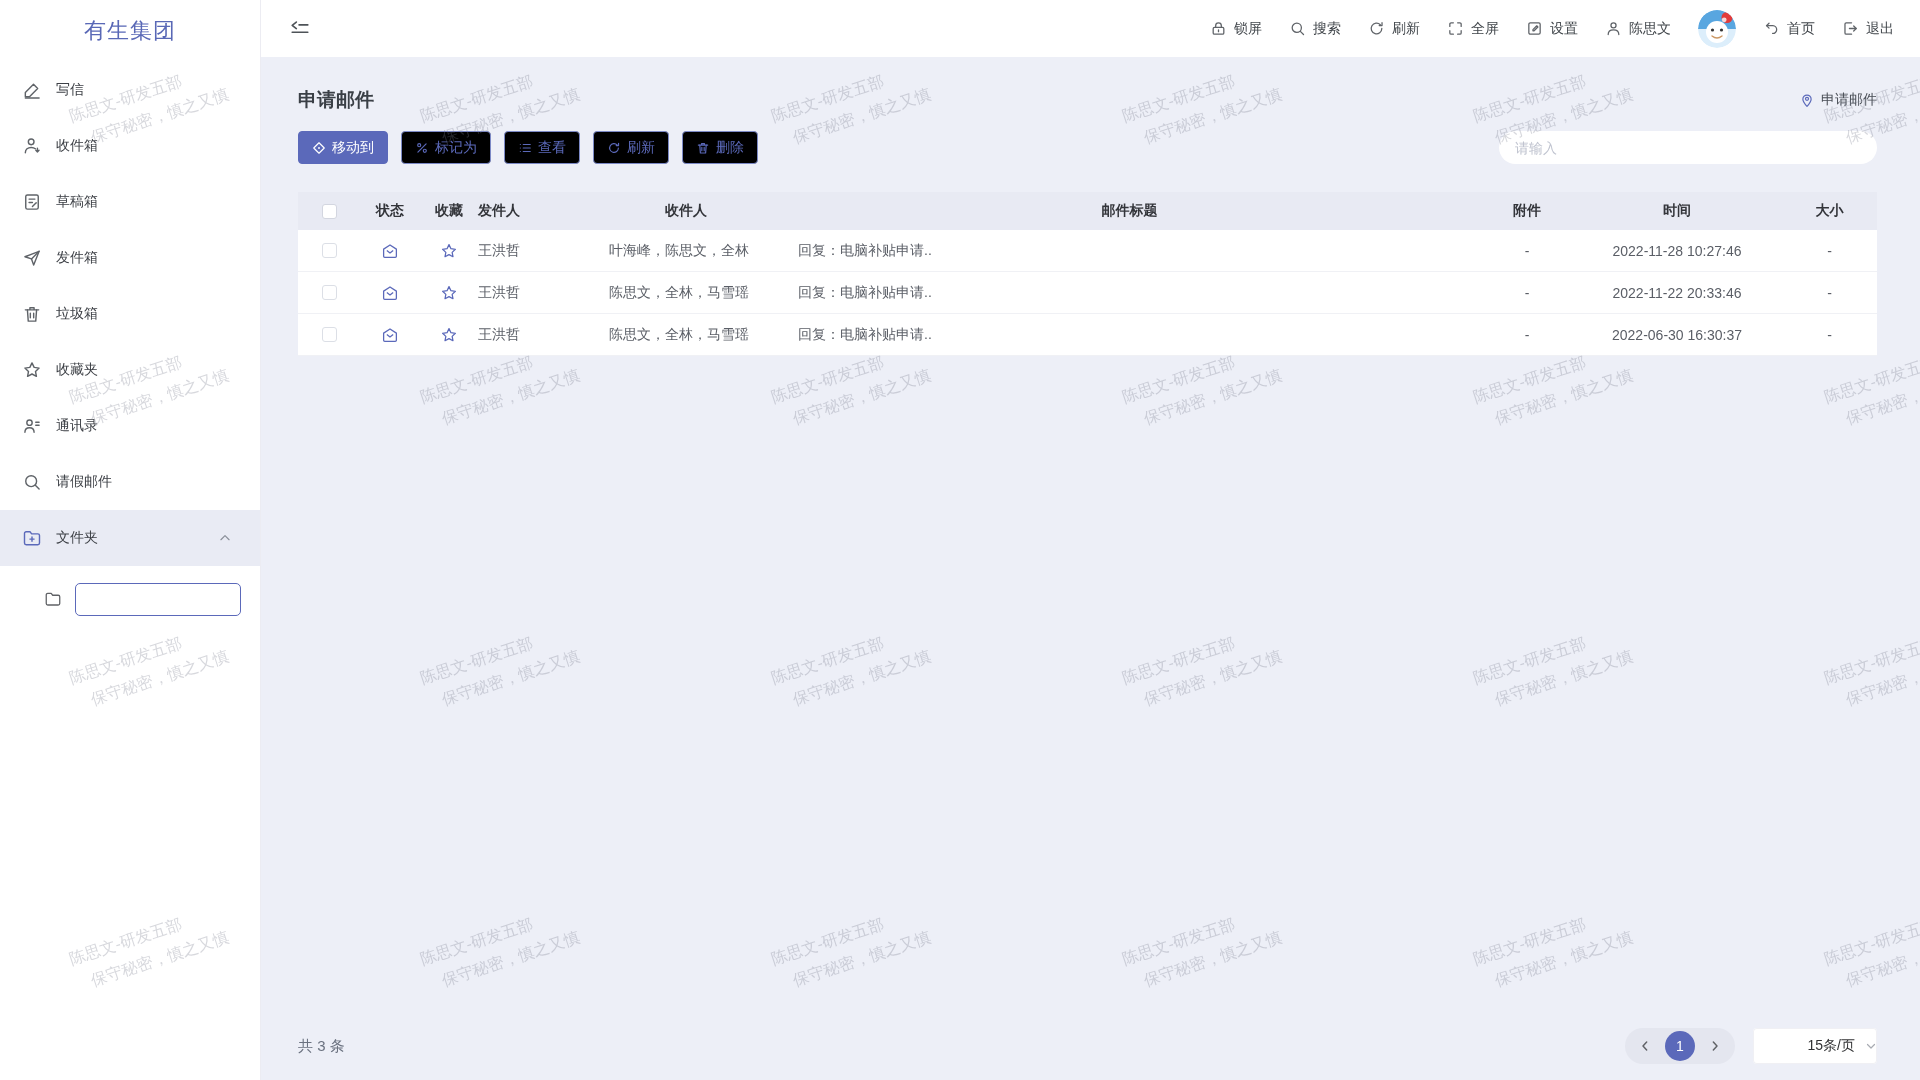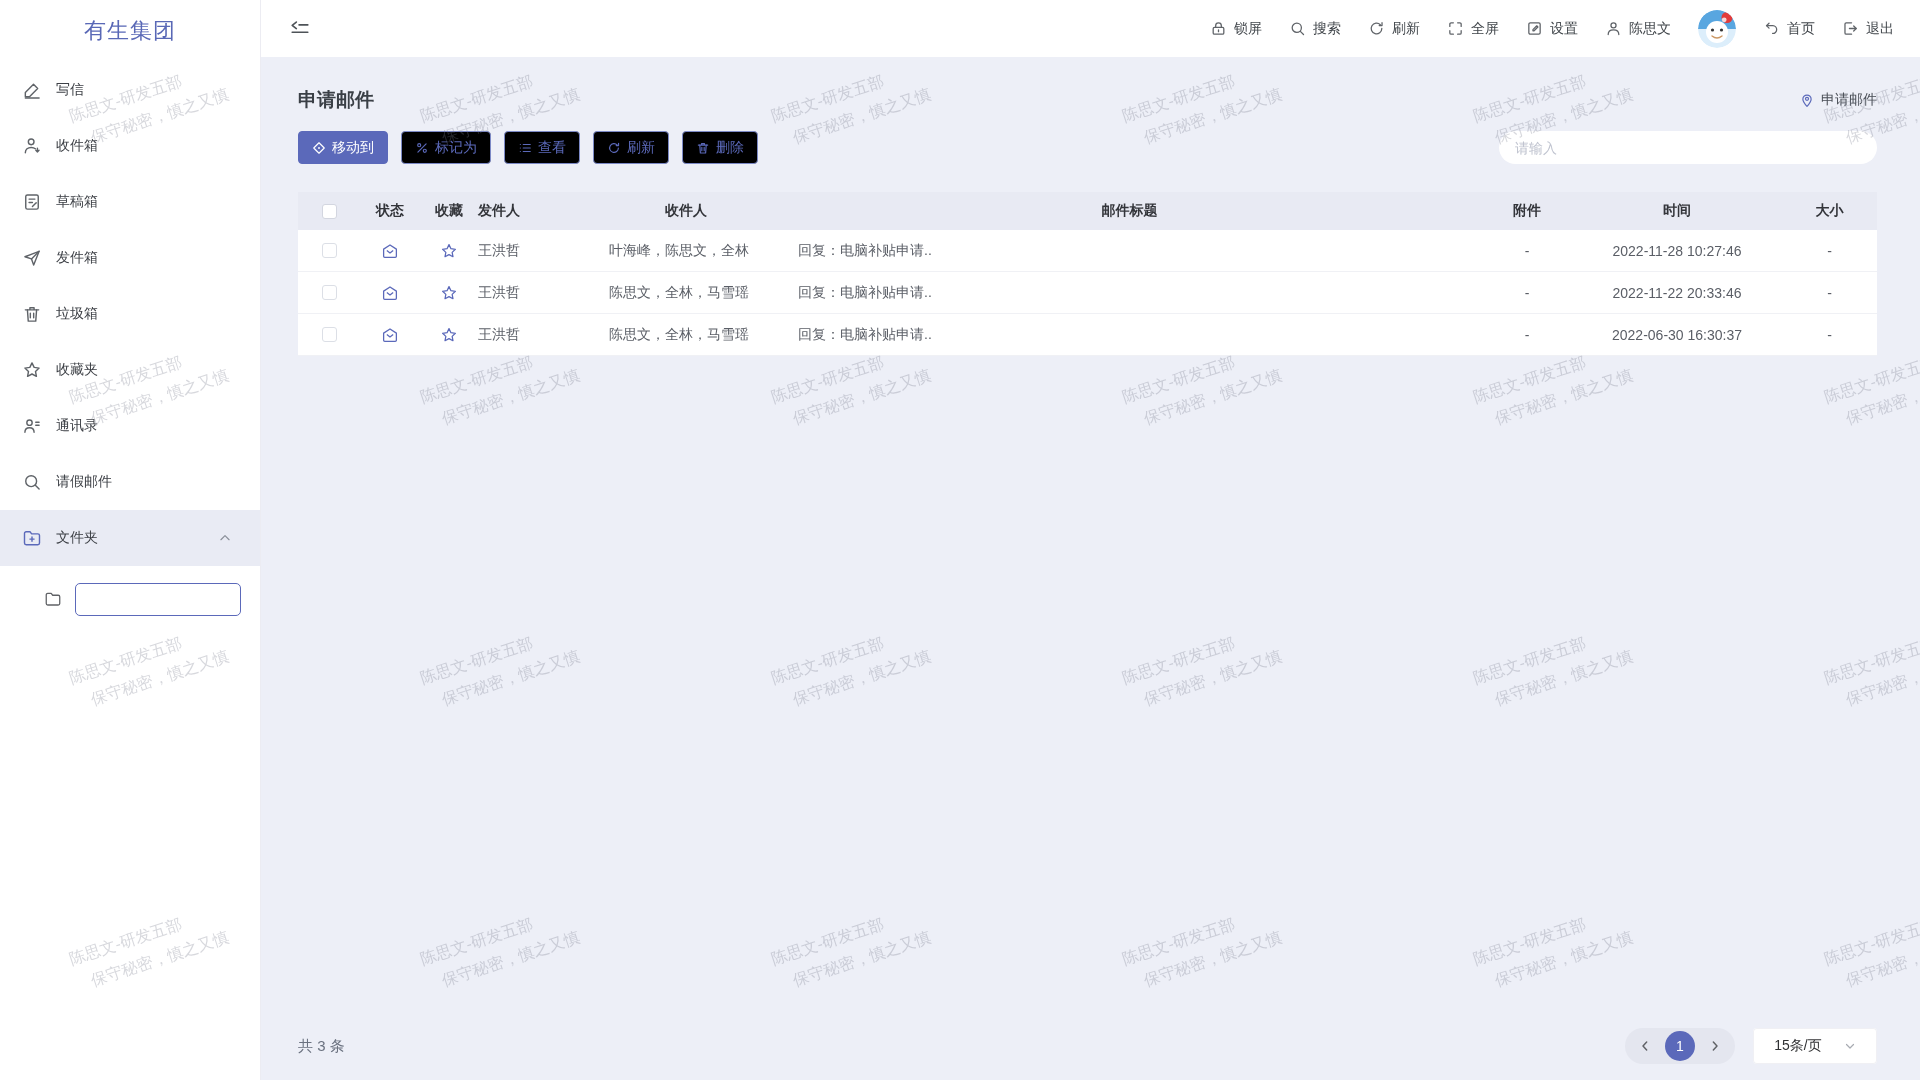--- a/index.html
+++ b/index.html
@@ -63,21 +63,21 @@
   .thead .checkbox { border-color:#d3d6e0; }
   .row-icon { width:18px; height:18px; color:#5b69ba; justify-self:center; display:flex; }
 
   .spacer { flex:1; }
   .footer-row { height:40px; margin-bottom:14px; display:flex; align-items:center; }
   .total-text { color:#6b7280; font-size:15px; }
   .pager { margin-left:auto; display:flex; align-items:center; gap:18px; }
   .pager-pill { background:#e4e6ef; height:36px; border-radius:18px; display:flex; align-items:center; padding:0 12px; gap:12px; }
   .pg-arrow { width:16px; height:16px; color:#606266; display:flex; cursor:pointer; }
   .pg-num { width:30px; height:30px; border-radius:50%; background:#5b69ba; color:#fff; display:flex; align-items:center; justify-content:center; font-size:14px; cursor:pointer; }
-  .page-size { width:124px; height:36px; background:#fff; border-radius:4px; display:flex; align-items:center; justify-content:center; gap:22px; color:#303133; cursor:pointer; box-shadow:0 0 0 1px #f0f0f4 inset; }
+  .page-size { width:124px; height:36px; background:#fff; border-radius:4px; display:flex; align-items:center; justify-content:flex-end; gap:10px; color:#303133; cursor:pointer; box-shadow:0 0 0 1px #f0f0f4 inset; }
   .page-size .ps-chev { width:12px; height:12px; color:#a8abb2; display:flex; }
 
   
   .wm-layer { position:absolute; left:0; top:0; width:1920px; height:1080px; pointer-events:none; z-index:40; overflow:hidden; }
   .wm-tile { position:absolute; transform:rotate(-18deg); color:rgba(122,126,142,0.30); font-size:16px; line-height:27px; white-space:nowrap; }
   .wm-tile .l2 { padding-left:14px; display:block; }
 
   svg { display:block; width:100%; height:100%; }
 </style>
 </head>

